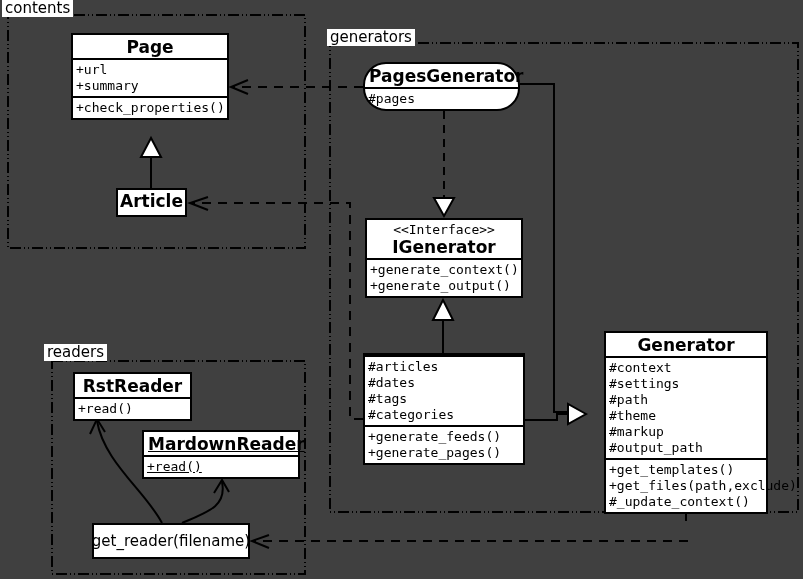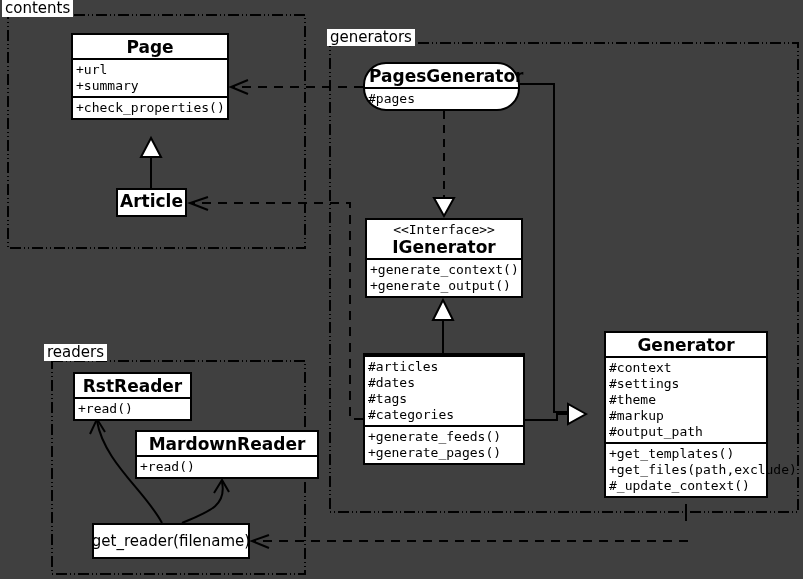--- a/index.html
+++ b/index.html
@@ -149,39 +149,40 @@
       <div class="uml-line">+generate_feeds()</div>
       <div class="uml-line">+generate_pages()</div>
     </div>
   </div>
 
   <div class="uml-class" style="left:588px; top:331px; width:164px;margin-left:16px;">
     <div class="uml-title">Generator</div>
     <div class="uml-compartment">
       <div class="uml-line">#context</div>
       <div class="uml-line">#settings</div>
+      <div class="uml-line">#path</div>
       <div class="uml-line">#theme</div>
       <div class="uml-line">#markup</div>
       <div class="uml-line">#output_path</div>
     </div>
     <div class="uml-compartment">
       <div class="uml-line">+get_templates()</div>
       <div class="uml-line">+get_files(path,exclude)</div>
       <div class="uml-line">#_update_context()</div>
     </div>
   </div>
 
   <div class="uml-class" style="left:73px; top:372px; width:119px;">
     <div class="uml-title">RstReader</div>
     <div class="uml-compartment">
       <div class="uml-line">+read()</div>
     </div>
   </div>
 
-  <div class="uml-class" style="left:135px; top:430px; width:184px;">
+  <div class="uml-class" style="left:142px; top:430px; width:158px;text-decoration:underline;">
     <div class="uml-title">MardownReader</div>
     <div class="uml-compartment">
       <div class="uml-line">+read()</div>
     </div>
   </div>
 
   <div class="plain-node" style="left:92px; top:523px; width:158px; height:36px;">
     <span>get_reader(filename)</span>
   </div>
 

